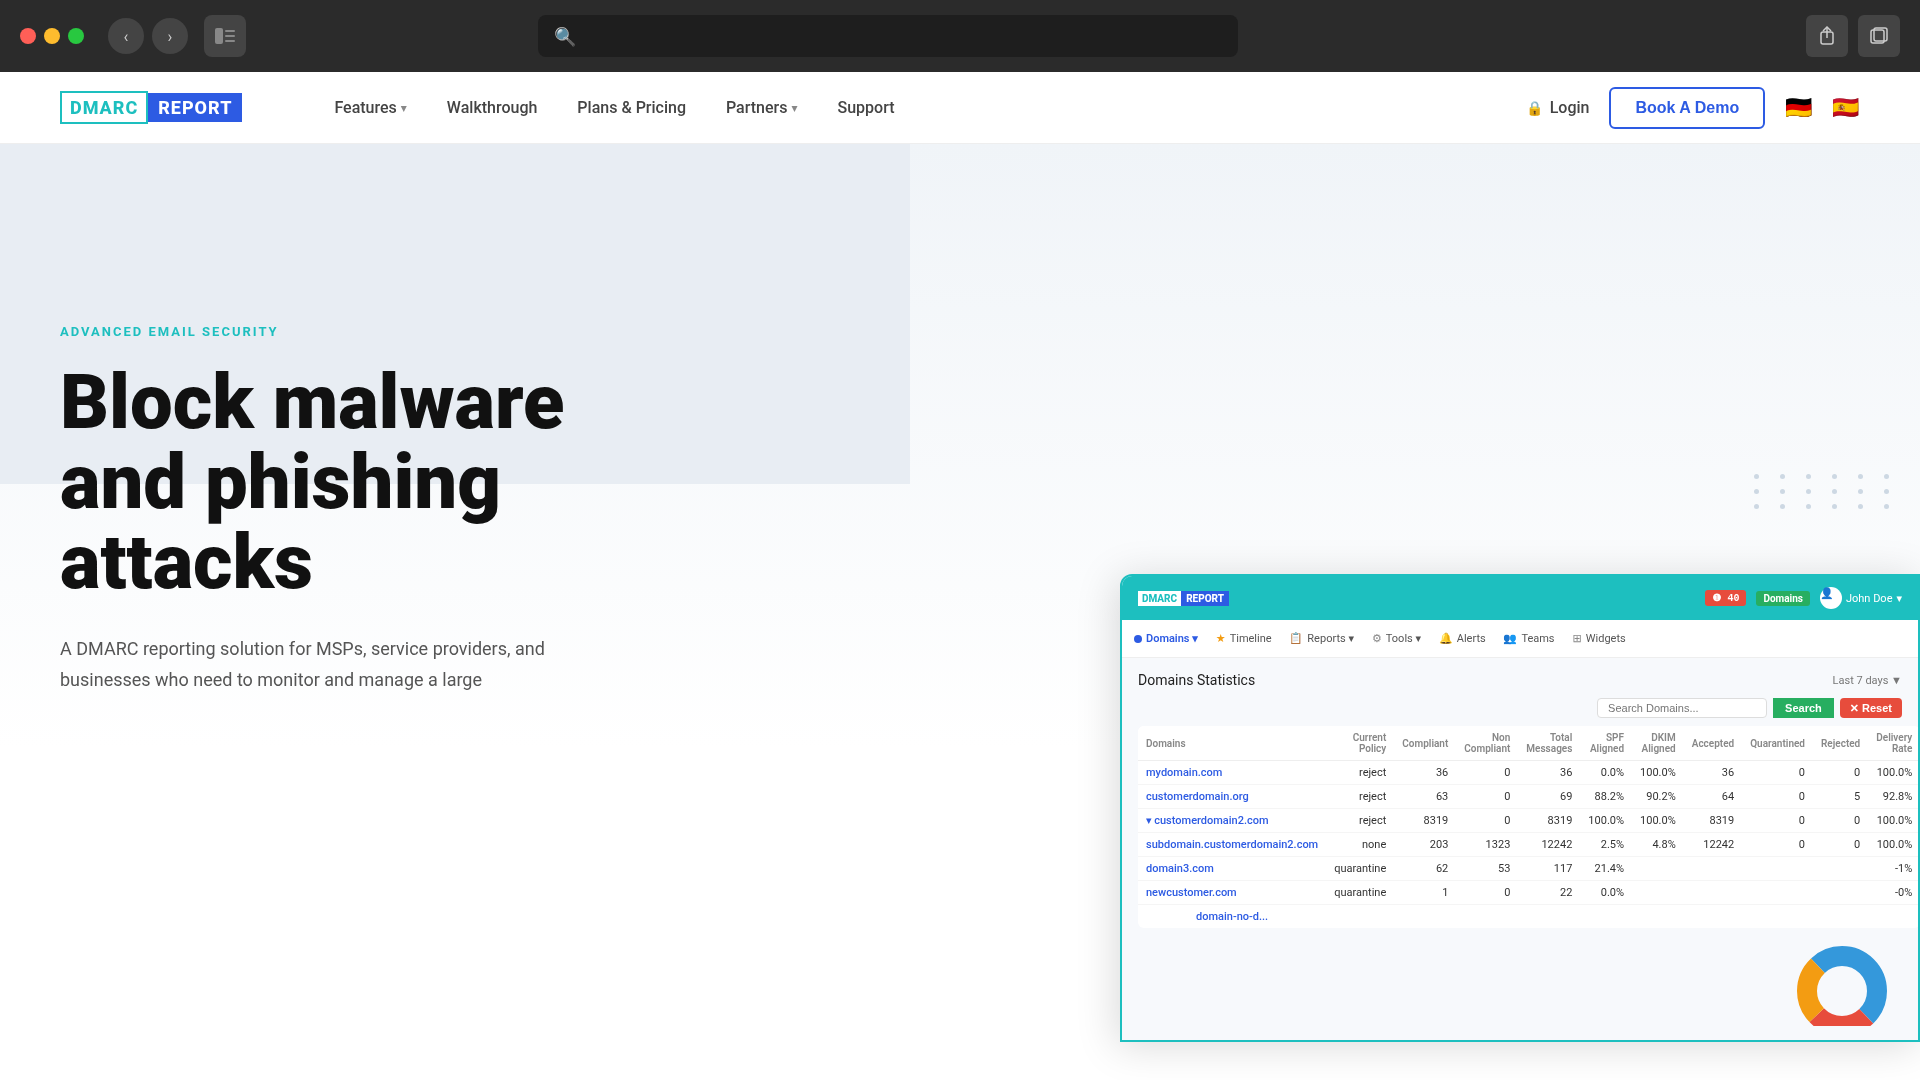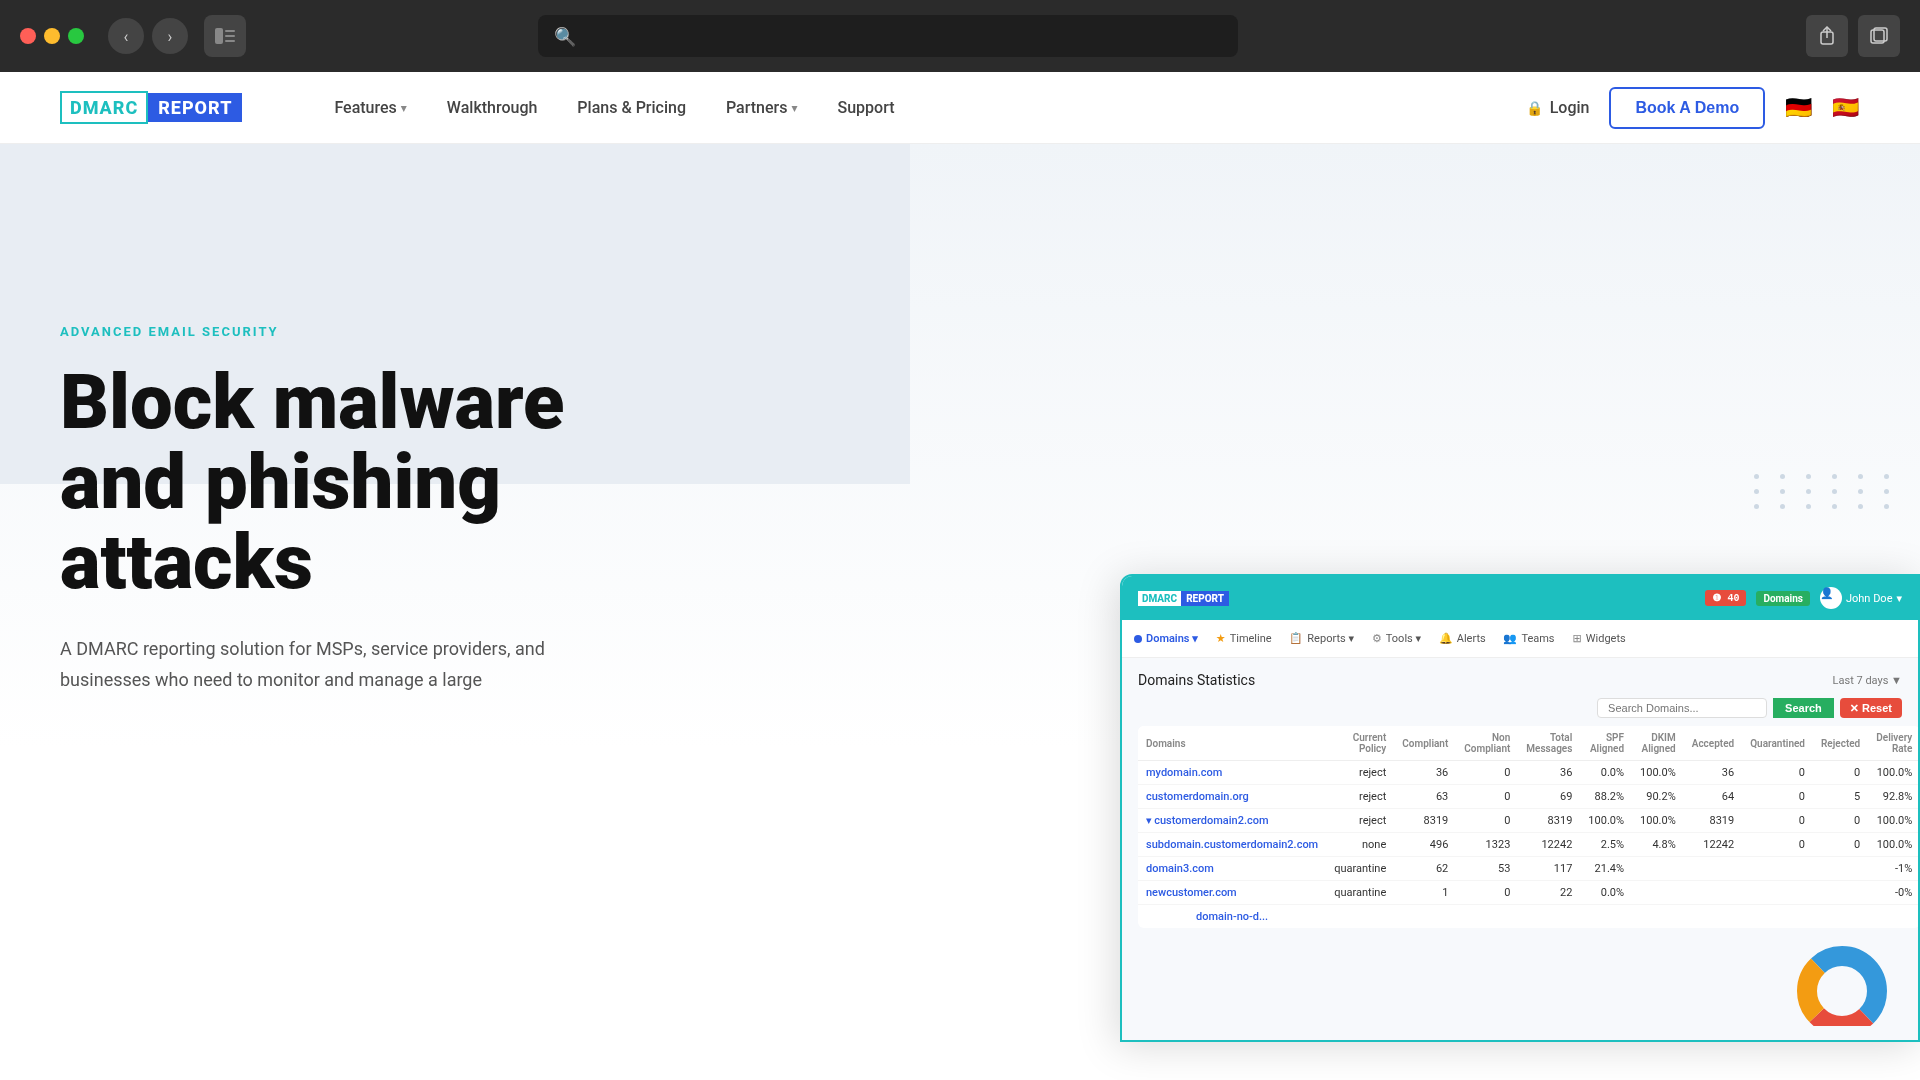--- a/index.html
+++ b/index.html
@@ -618,21 +618,21 @@
                 <td>100.0%</td>
                 <td>100.0%</td>
                 <td>8319</td>
                 <td>0</td>
                 <td>0</td>
                 <td>100.0%</td>
               </tr>
               <tr>
                 <td style="color: rgb(45, 91, 227); margin-top: 12px;">subdomain.customerdomain2.com</td>
                 <td>none</td>
-                <td>496</td>
+                <td>203</td>
                 <td>1323</td>
                 <td>12242</td>
                 <td>2.5%</td>
                 <td>4.8%</td>
                 <td>12242</td>
                 <td>0</td>
                 <td>0</td>
                 <td>100.0%</td>
               </tr>
               <tr>

